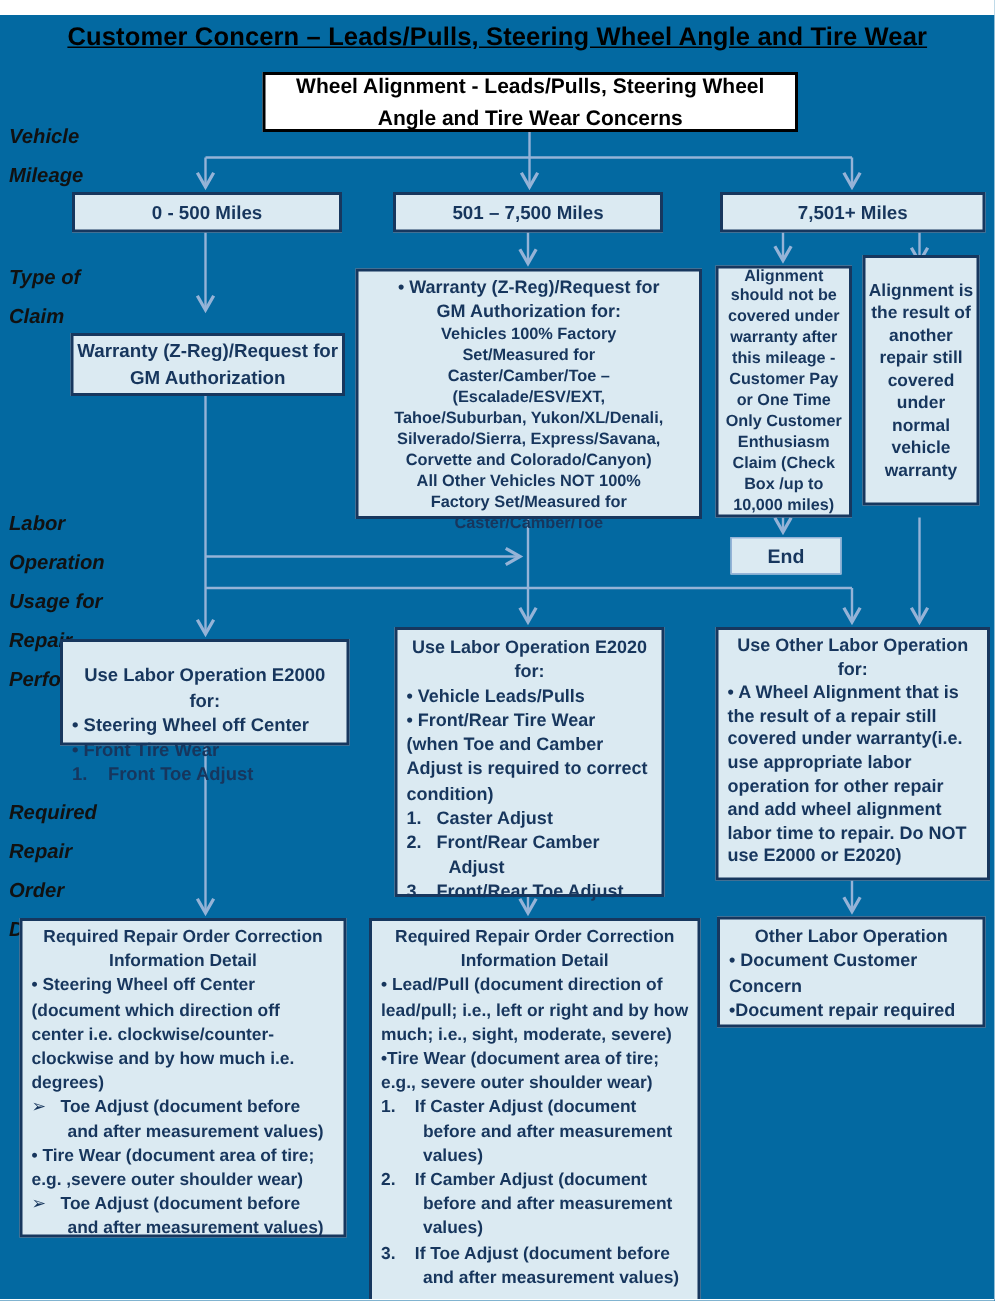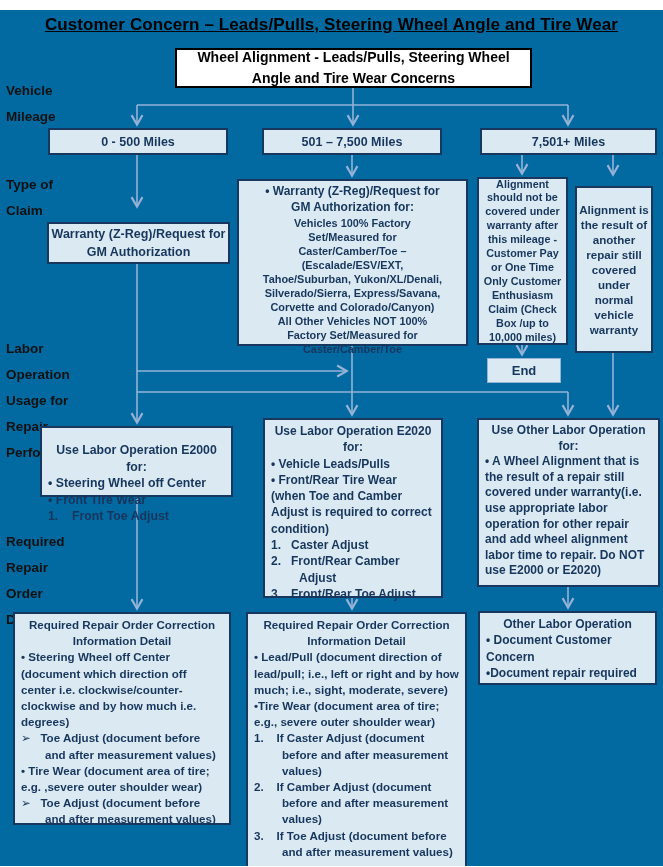--- a/index.html
+++ b/index.html
@@ -10,21 +10,21 @@
     overflow:hidden;
     margin-top:10px;
   }
   .title{
     position:absolute;left:0;right:0;top:5px;text-align:center;
     font-size:17px;font-weight:bold;color:#000;text-decoration:underline;
     letter-spacing:.1px;
   }
   .slabel{
     position:absolute;left:6px;font-size:13.5px;font-weight:bold;color:#111;
-    white-space:pre-line;line-height:26px;
+    white-space:pre-line;line-height:26px;font-style:italic;
   }
   #sl-mileage{top:68px;}
   #sl-claim{top:162px;}
   #sl-labor{top:326px;}
   #sl-doc{top:519px;}
   .box{
     position:absolute;box-sizing:border-box;
     border:2px solid var(--bd);background:var(--fill);color:var(--tx);
     font-weight:bold;
   }
@@ -38,21 +38,21 @@
   #m1{left:48px;width:180px;}
   #m2{left:262px;width:180px;}
   #m3{left:480px;width:177px;}
   #claim-left{left:47px;top:212px;width:183px;height:42px;font-size:12.5px;line-height:1.45;}
   #claim-mid{left:237px;top:169px;width:231px;height:167px;padding:3px 20px;}
   #claim-right-pay{
     left:477px;top:167px;width:91px;height:168px;
     font-size:10.8px;font-weight:600;line-height:13.9px;padding:2px 3px;
   }
   #claim-right-repair{
-    left:575px;top:176px;width:78px;height:167px;
+    left:575px;top:160px;width:78px;height:167px;
     font-size:11.6px;line-height:15.1px;padding:2px 2px;
   }
   #end-box{
     left:487px;top:348px;width:74px;height:25px;
     border:1.5px solid var(--cn);font-size:13px;
   }
   .lines{display:block;}
   #labor-e2000{left:40px;top:416px;width:193px;height:71px;font-size:12.3px;line-height:16.6px;padding:14px 6px;}
   #labor-e2020{left:263px;top:408px;width:180px;height:180px;font-size:12px;line-height:16.3px;padding:3px 6px;}
   #labor-other{left:477px;top:408px;width:183px;height:169px;font-size:12px;line-height:15.6px;padding:3px 6px;}

